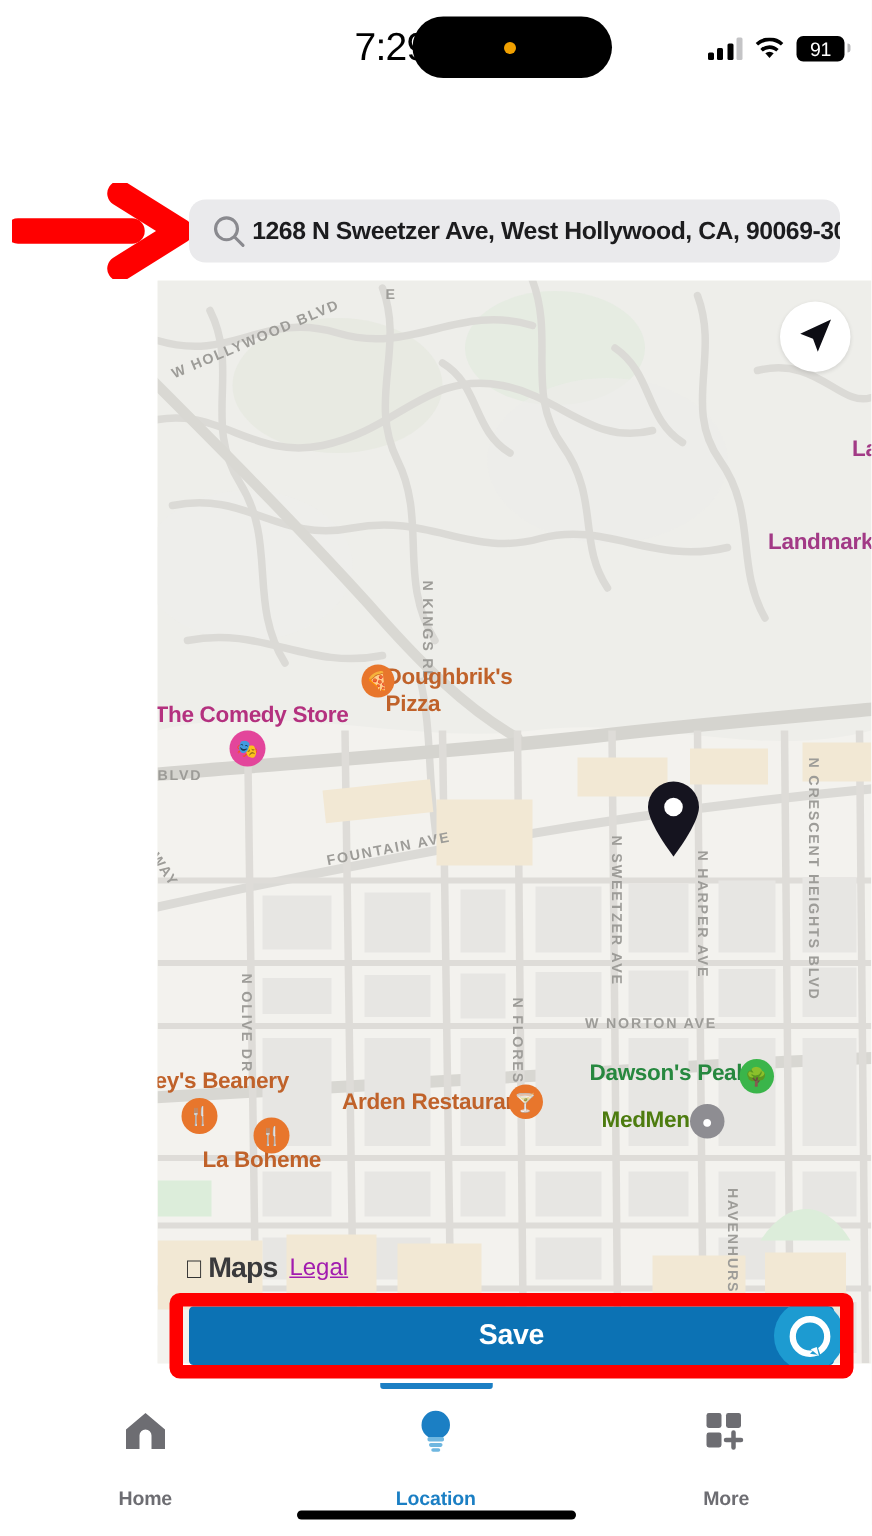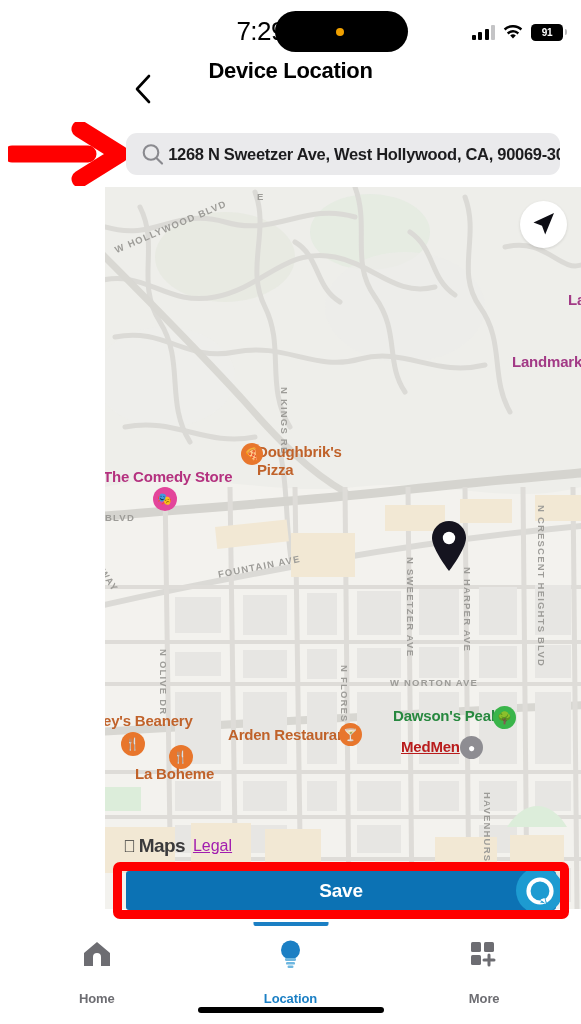--- a/index.html
+++ b/index.html
@@ -21,21 +21,21 @@
   .sb-right{position:absolute;right:18px;top:20px;height:24px;display:flex;align-items:center;gap:8px;}
   .bars{display:flex;align-items:flex-end;gap:2.5px;height:15px;}
   .bars i{display:block;width:4px;background:#000;border-radius:1px;}
   .bars i:nth-child(1){height:5px;}
   .bars i:nth-child(2){height:8px;}
   .bars i:nth-child(3){height:11px;}
   .bars i:nth-child(4){height:15px;background:#c4c4c6;}
   .wifi{position:relative;width:20px;height:15px;}
   .batt{position:relative;width:32px;height:17px;border-radius:4.5px;background:#000;
     display:flex;align-items:center;justify-content:center;}
-  .batt span{font-size:10px;font-weight:700;color:#fff;letter-spacing:-0.2px;}
+  .batt span{font-size:13px;font-weight:400;color:#fff;letter-spacing:-0.2px;}
   .batt:after{content:"";position:absolute;right:-4px;top:5px;width:2.5px;height:6px;
     background:#b9b9bb;border-radius:0 2px 2px 0;}
 
   
   .navbar{position:absolute;left:0;top:58px;width:581px;height:48px;}
   .nav-title{position:absolute;left:0;top:0;width:581px;text-align:center;
     font-size:22px;font-weight:700;color:#000;letter-spacing:-0.3px;}
   .back-btn{position:absolute;left:126px;top:12px;width:34px;height:38px;
     display:flex;align-items:center;justify-content:center;cursor:pointer;}
   .back-btn svg{display:block;}
@@ -56,21 +56,21 @@
   .mapbg{position:absolute;inset:0;}
   .lbl{position:absolute;color:#9d9c98;font-size:9.5px;letter-spacing:1.2px;
     white-space:nowrap;font-weight:600;}
   .lbl.vert{transform:rotate(90deg);transform-origin:0 0;}
   .lbl.diag{transform:rotate(-23deg);transform-origin:0 0;}
   .lbl.diag2{transform:rotate(56deg);transform-origin:0 0;}
   .poi{position:absolute;white-space:nowrap;font-size:15px;font-weight:600;letter-spacing:-0.2px;}
   .poi.pink{color:#b4317f;}
   .poi.orange{color:#c0622a;}
   .poi.green{color:#27883f;}
-  .poi.gray{color:#b91c1c;text-decoration:underline;}
+  .poi.gray{color:#4d7c0f;}
   .poi.purple{color:#a23a86;}
   .poidot{position:absolute;border-radius:50%;display:flex;align-items:center;
     justify-content:center;color:#fff;font-size:12px;}
   .pin{position:absolute;left:325px;top:333px;width:38px;height:52px;}
   .locate{position:absolute;right:14px;top:14px;width:47px;height:47px;border-radius:50%;
     background:#fff;display:flex;align-items:center;justify-content:center;cursor:pointer;
     box-shadow:0 1px 3px rgba(0,0,0,.12);}
   .attrib{position:absolute;left:18px;bottom:52px;display:flex;align-items:center;gap:3px;}
   .attrib .mlogo{font-size:17px;color:#333;line-height:1;}
   .attrib .mtxt{font-size:19px;font-weight:600;color:#3a3a3c;letter-spacing:-0.6px;}
@@ -122,28 +122,20 @@
           <path d="M10 7.6c1.7 0 3.3.65 4.5 1.8l1.6-1.8A9 9 0 0 0 10 5.1a9 9 0 0 0-6.1 2.5l1.6 1.8A6.5 6.5 0 0 1 10 7.6z" fill="#000"></path>
           <path d="M10 2.5c2.9 0 5.6 1.1 7.6 2.9L19.2 3.6A13 13 0 0 0 10 0 13 13 0 0 0 .8 3.6L2.4 5.4A11.2 11.2 0 0 1 10 2.5z" fill="#000"></path>
         </svg>
       </span>
       <span class="batt">
         <span>91</span>
       </span>
     </div>
   </div>
 
-  <div class="navbar">
-    <div class="nav-title">Device Location</div>
-    <div class="back-btn">
-      <svg width="18" height="30" viewBox="0 0 18 30">
-        <path d="M15 2 3 15l12 13" fill="none" stroke="#000" stroke-width="2.6" stroke-linecap="round" stroke-linejoin="round"></path>
-      </svg>
-    </div>
-  </div>
 
   <div class="searchwrap">
     <span class="search-icon">
       <svg width="25" height="25" viewBox="0 0 25 25">
         <circle cx="11" cy="10.5" r="7.3" fill="none" stroke="#8a8a8f" stroke-width="2.1"></circle>
         <line x1="16.4" y1="16" x2="22" y2="21.6" stroke="#8a8a8f" stroke-width="2.1" stroke-linecap="round"></line>
       </svg>
     </span>
     <span class="search-val" title="Search address">1268 N Sweetzer Ave, West Hollywood, CA, 90069-3012</span>
   </div>

